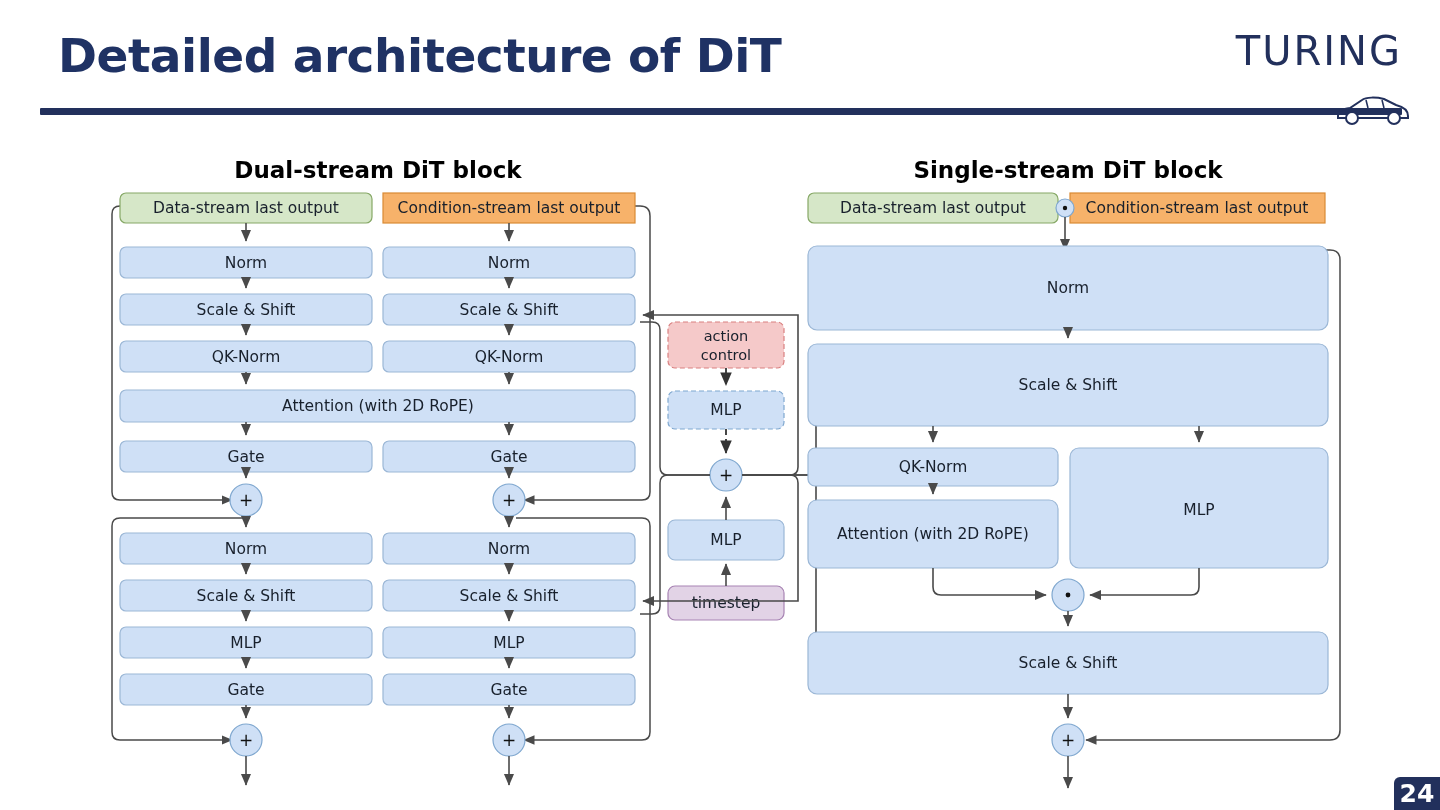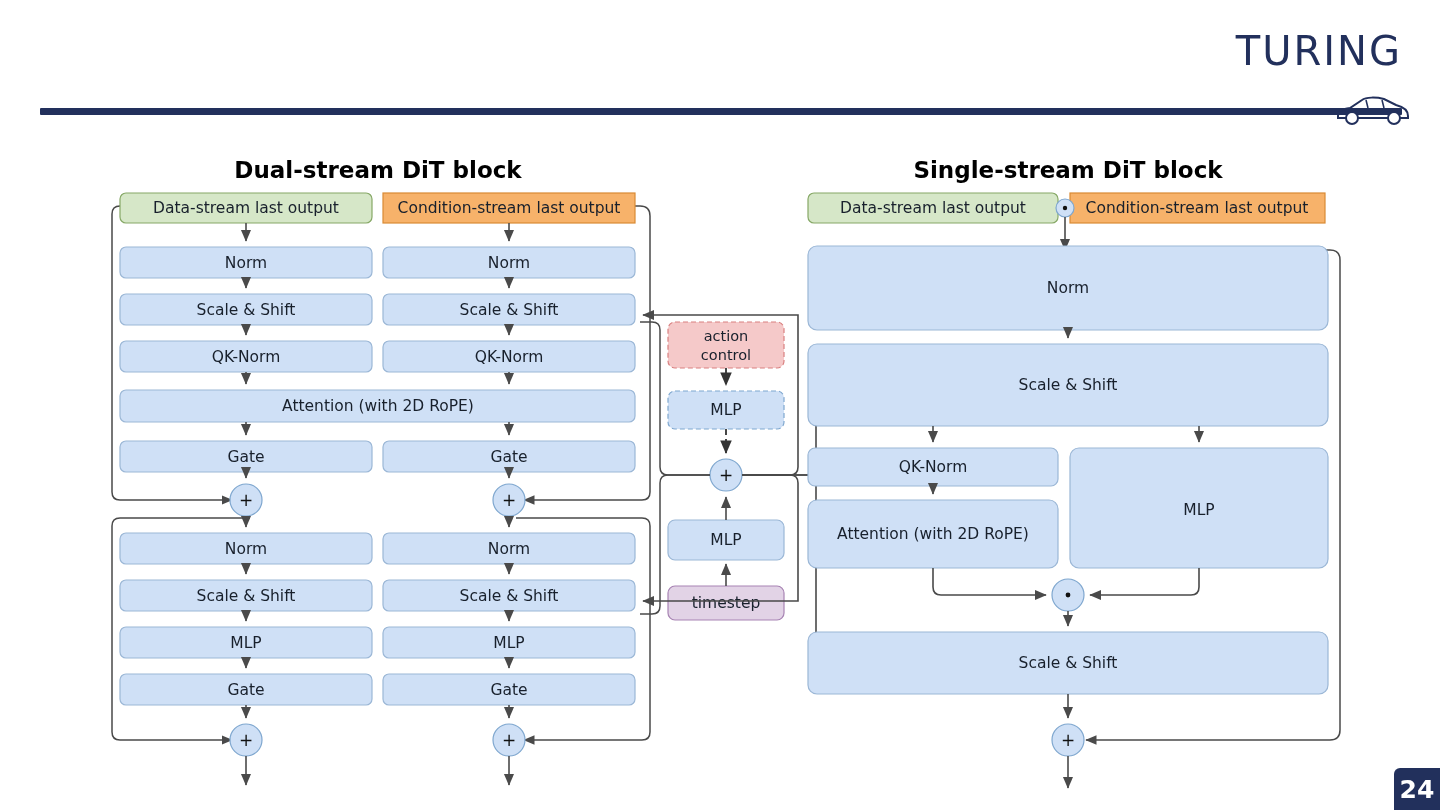--- a/index.html
+++ b/index.html
@@ -24,21 +24,21 @@
   .brand{
     position:absolute;right:38px;top:28px;
     font-size:40px;letter-spacing:2px;color:#22305c;
     font-family:"DejaVu Sans","Liberation Sans",sans-serif;
     font-weight:400;
     text-align:center;
   }
   .carlogo{position:absolute;right:28px;top:92px;}
   .pagebadge{
     position:absolute;right:0px;bottom:0px;
-    width:46px;height:42px;background:#22305c;color:#fff;
+    width:46px;height:33px;background:#22305c;color:#fff;
     border-top-left-radius:6px;
     display:flex;align-items:center;justify-content:center;
     font-size:25px;font-weight:bold;
   }
 
   
   #diagram{position:absolute;left:0;top:140px;width:1440px;height:670px;}
   .sect-title{
     font-weight:bold;font-size:23px;fill:#000;
     font-family:"DejaVu Sans","Liberation Sans",sans-serif;
@@ -61,20 +61,21 @@
   .opcirc{fill:#cfe0f6;stroke:#7fa7cf;stroke-width:1.2px;}
   .wire{fill:none;stroke:#4a4a4a;stroke-width:1.6px;}
   .wired{fill:none;stroke:#333;stroke-width:1.8px;stroke-dasharray:6 4;}
   .grp{fill:none;stroke:#4a4a4a;stroke-width:1.5px;}
 </style>
 </head>
 <body>
 
 <div class="slide">
 
+  <div class="title">Detailed architecture of DiT</div>
   <div class="hrule"></div>
   <div class="brand">TURING</div>
 
   <div class="carlogo">
     <svg width="80" height="34" viewBox="0 0 80 34">
       <path d="M6 24 C6 18 12 17 18 16 L30 8 C34 5 44 5 52 7 L64 13 C72 15 76 18 76 24 L76 26 L6 26 Z" fill="none" stroke="#22305c" stroke-width="2"></path>
       <line x1="34" y1="8" x2="36" y2="16" stroke="#22305c" stroke-width="1.6"></line>
       <line x1="50" y1="8" x2="52" y2="16" stroke="#22305c" stroke-width="1.6"></line>
       <line x1="16" y1="20" x2="70" y2="20" stroke="#22305c" stroke-width="1.6"></line>
       <circle cx="20" cy="26" r="6" fill="#fff" stroke="#22305c" stroke-width="2"></circle>

